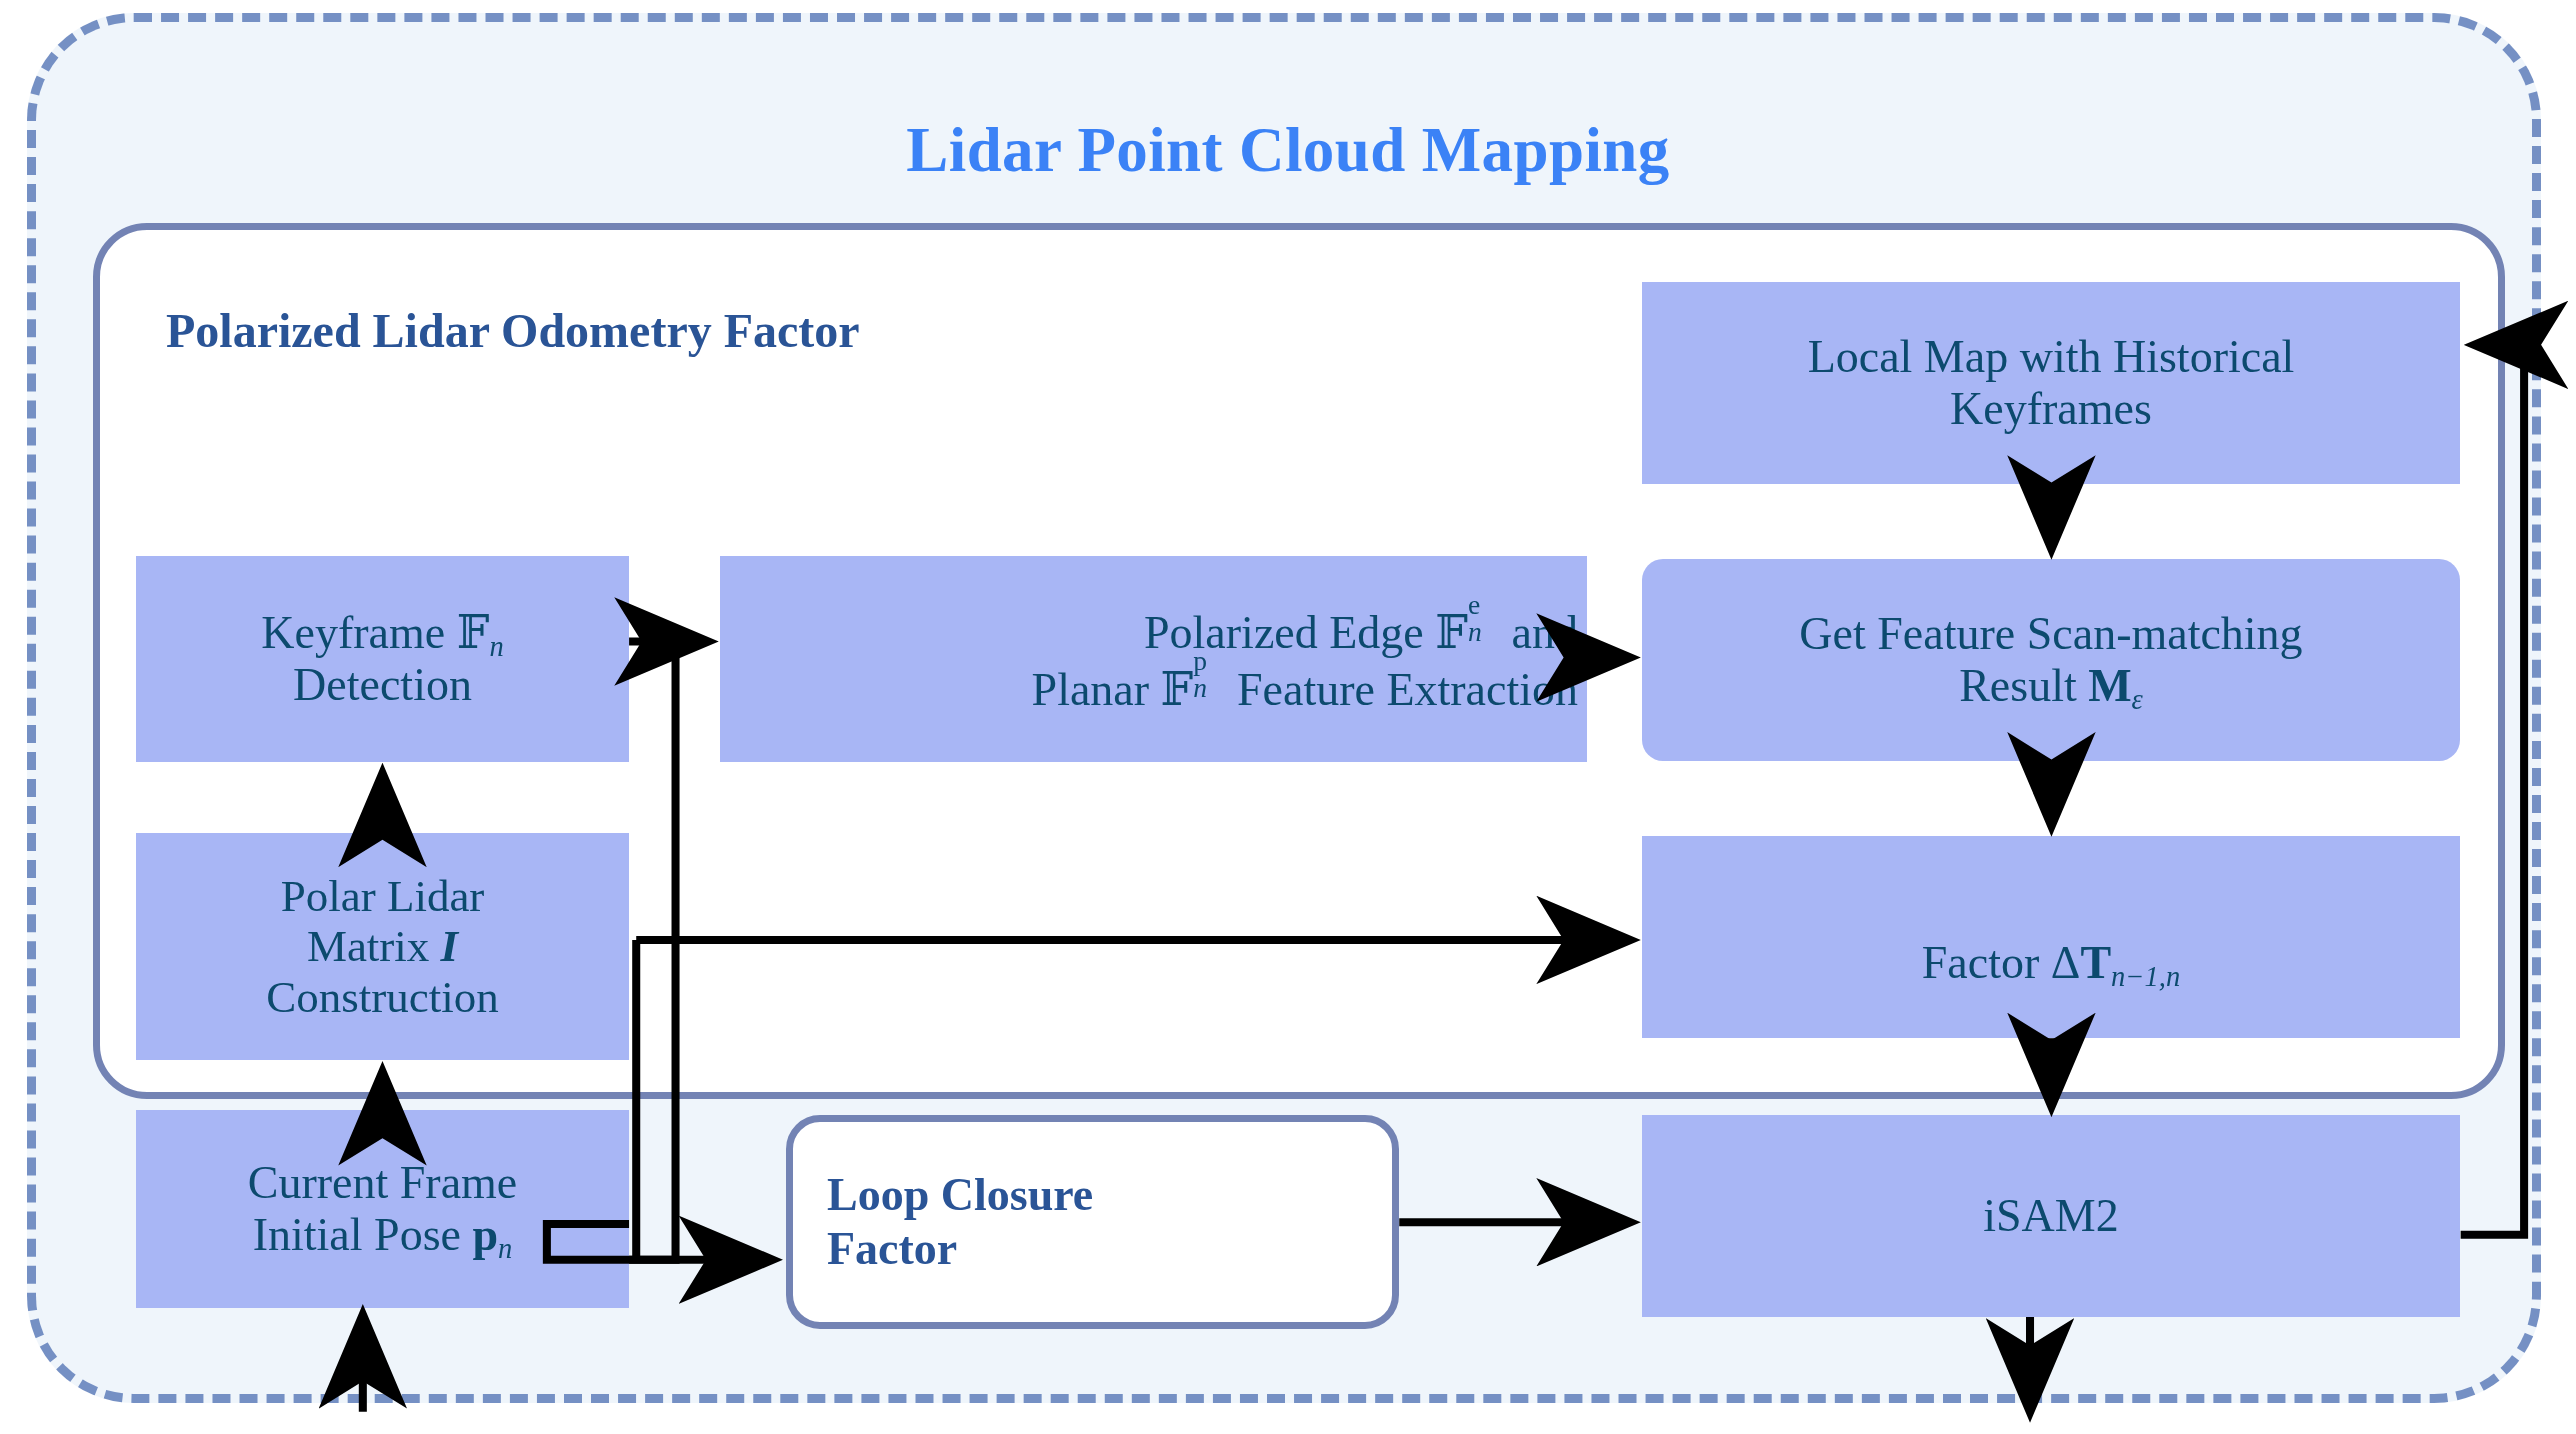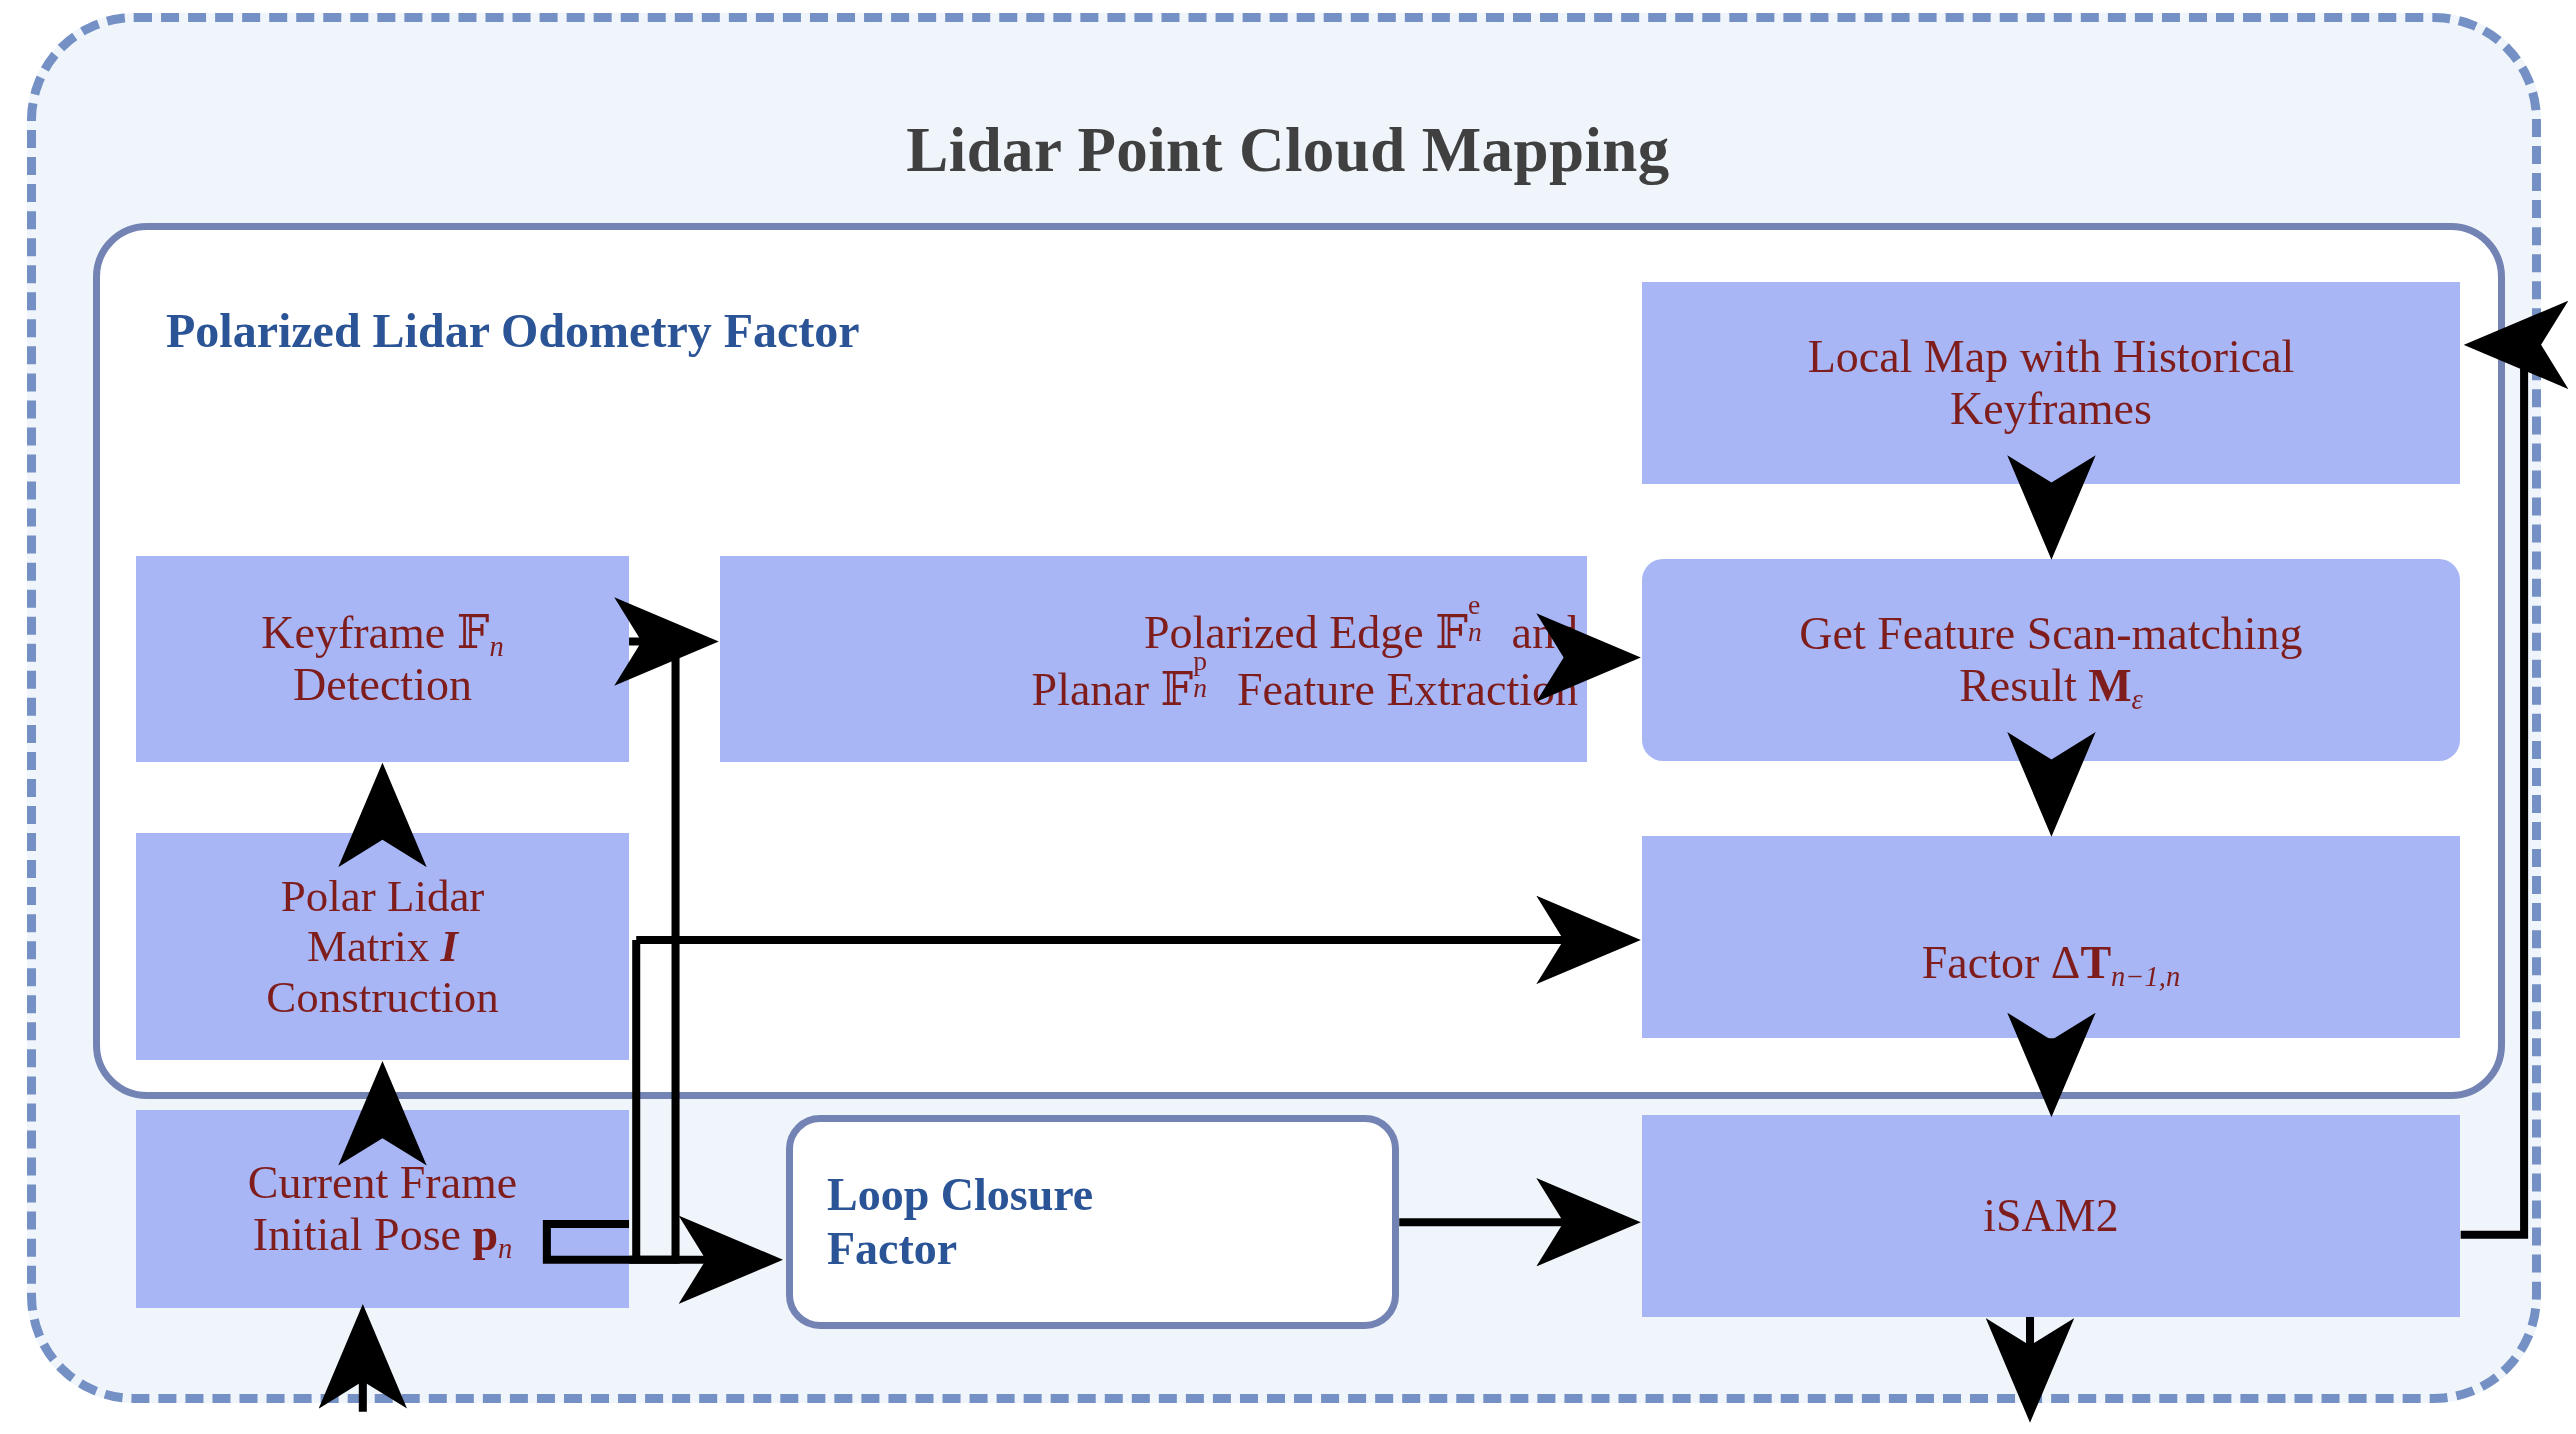--- a/index.html
+++ b/index.html
@@ -33,40 +33,40 @@
     border-radius:54px;
     background:#ffffff;
   }
 
   
   .main-title{
     position:absolute;
     left:0;top:114px;width:2576px;
     text-align:center;
     font-size:63px;font-weight:bold;
-    color:#404040;
+    color:#3b82f6;
     letter-spacing:0.4px;
     white-space:nowrap;
   }
   .sub-title{
     position:absolute;
     left:166px;top:303px;
     font-size:48px;font-weight:bold;
     color:#2a5496;
     white-space:nowrap;
   }
 
   
   .pbox{
     position:absolute;
     box-sizing:border-box;
     background:#a8b6f5;
     display:flex;align-items:center;justify-content:center;
     text-align:center;
-    color:#7f1d1d;
+    color:#0c4a6e;
     font-size:46px;
     line-height:1.12;
     padding:3.6px 9px;
   }
   .pbox .txt{display:block;width:100%;}
 
   
   .wbox{
     position:absolute;
     box-sizing:border-box;

